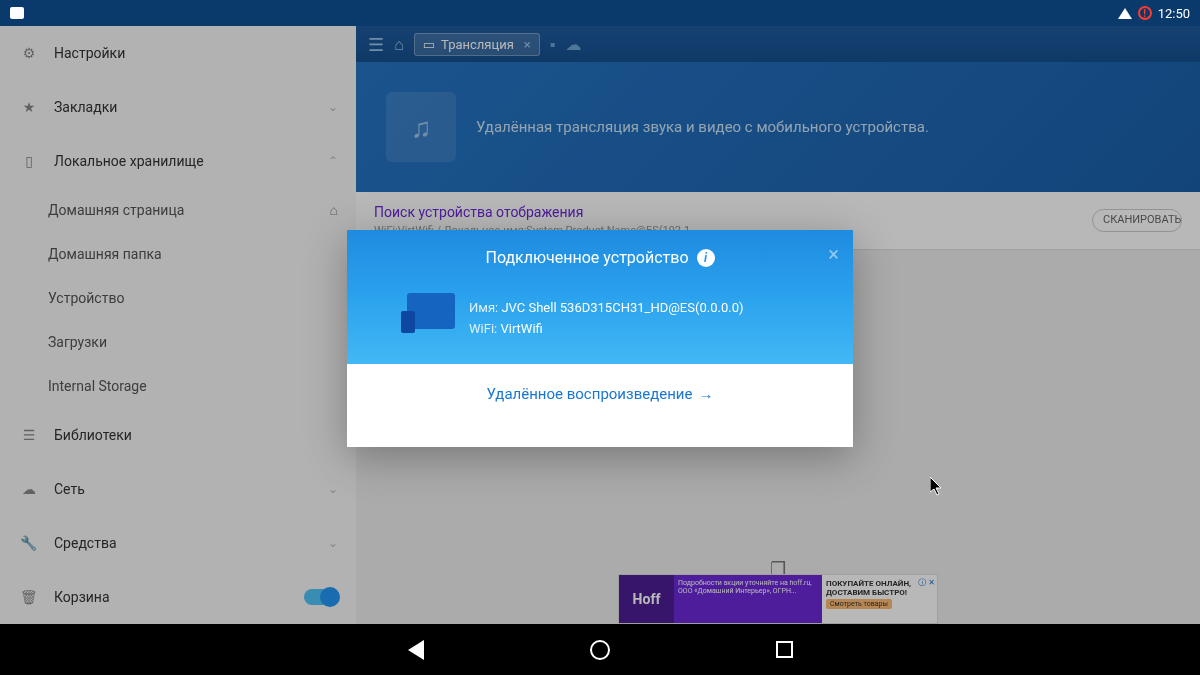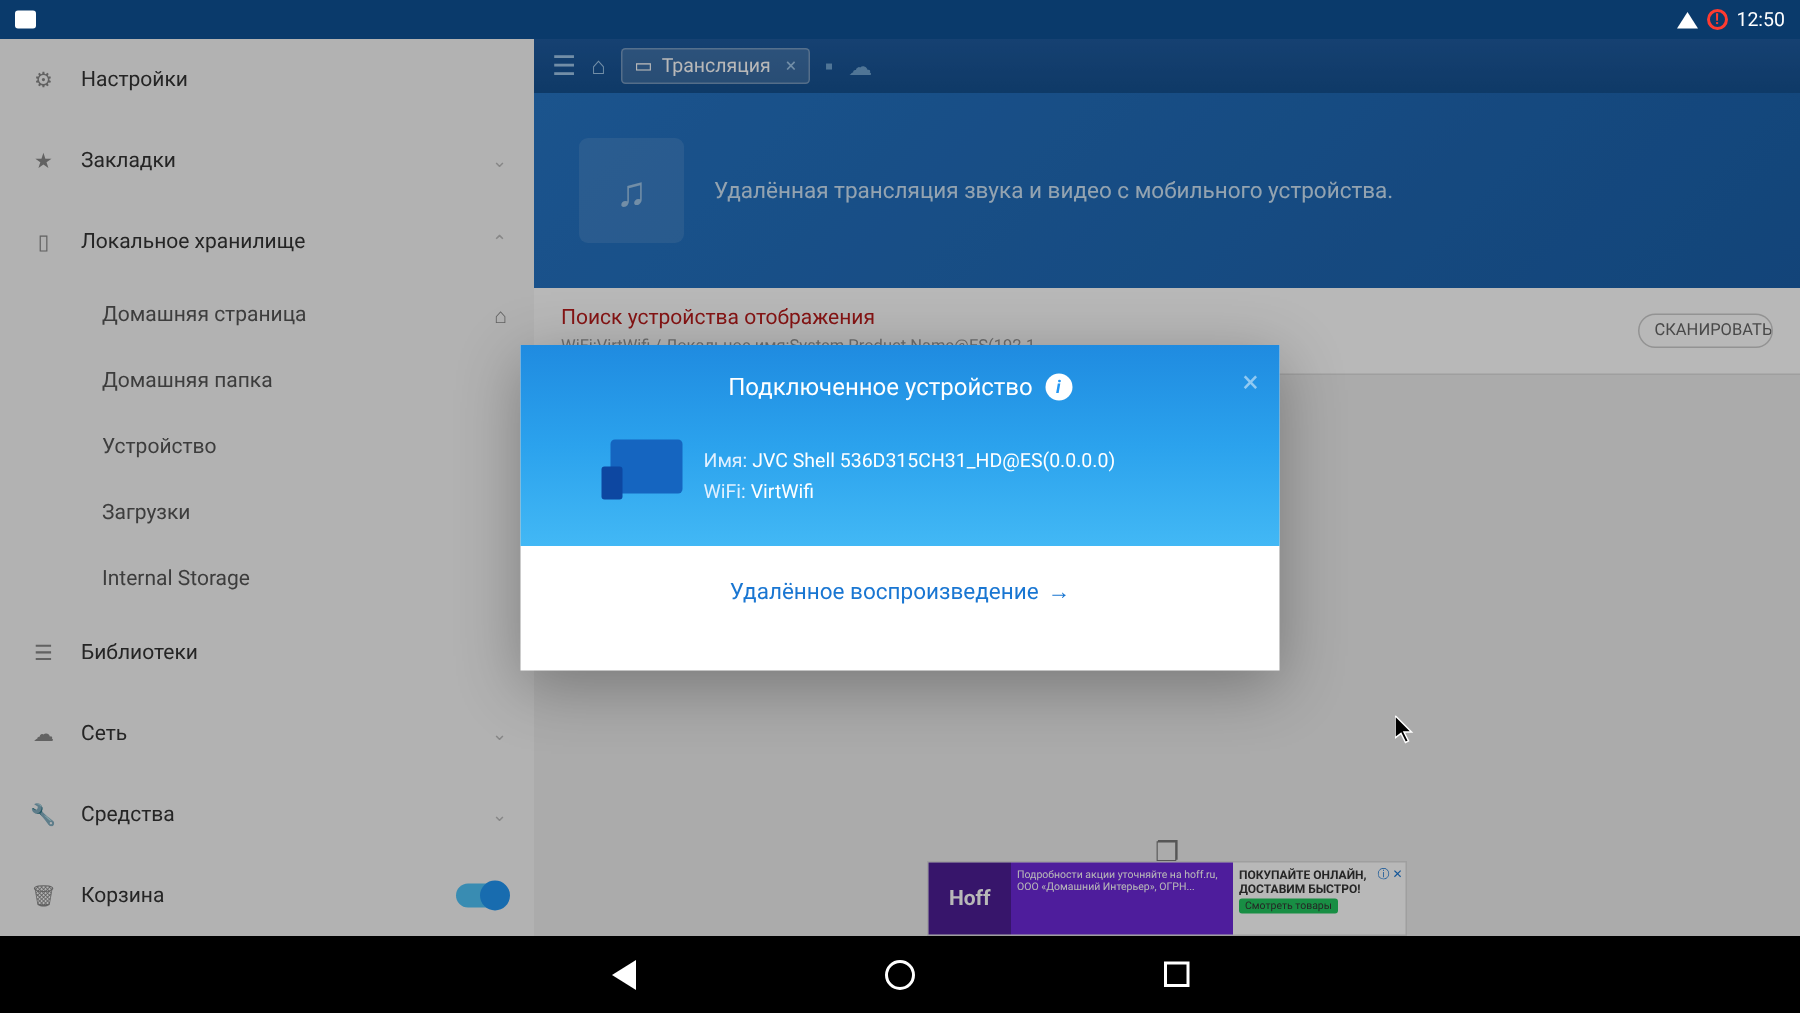--- a/index.html
+++ b/index.html
@@ -9,47 +9,47 @@
 .status-bar .left { flex: 1; }
 .status-bar .right { display: flex; align-items: center; gap: 6px; }
 .wifi-icon { width: 0; height: 0; border-left: 7px solid transparent; border-right: 7px solid transparent; border-bottom: 11px solid #fff; }
 .warn-icon { width: 14px; height: 14px; border: 2px solid #ff3b30; border-radius: 50%; display: flex; align-items: center; justify-content: center; color: #ff3b30; font-size: 10px; font-weight: bold; }
 .gallery-icon { width: 14px; height: 12px; background: #fff; border-radius: 2px; position: relative; }
 
 .main-area { display: flex; height: 598px; position: relative; }
 
 .sidebar { width: 356px; background: #f7f7f7; overflow: hidden; }
 .sidebar-item { display: flex; align-items: center; height: 54px; padding: 0 18px; color: #333; font-size: 14px; cursor: pointer; position: relative; }
-.sidebar-item.sub { padding-left: 68px; color: #555; height: 44px; }
+.sidebar-item.sub { padding-left: 48px; color: #555; height: 44px; }
 .sidebar-item .icon { width: 22px; margin-right: 14px; color: #888; display: flex; align-items: center; justify-content: center; }
 .sidebar-item .chev { position: absolute; right: 18px; color: #bbb; font-size: 12px; }
 .sidebar-item .home-ind { position: absolute; right: 18px; color: #888; }
 .sidebar-item .toggle { position: absolute; right: 18px; width: 34px; height: 16px; background: #4fc3f7; border-radius: 10px; }
 .sidebar-item .toggle::after { content: ''; position: absolute; right: -2px; top: -2px; width: 20px; height: 20px; background: #2196f3; border-radius: 50%; }
 
 .content { flex: 1; background: #eeeeee; display: flex; flex-direction: column; }
 .top-tabs { height: 36px; background: linear-gradient(180deg, #1e5a9e 0%, #14508f 100%); display: flex; align-items: center; padding: 0 12px; gap: 10px; }
 .hamburger { color: #9ec5e8; font-size: 18px; }
 .tab-home { color: #9ec5e8; }
 .tab-active { background: rgba(255,255,255,0.15); border: 1px solid rgba(255,255,255,0.3); border-radius: 3px; padding: 3px 8px; display: flex; align-items: center; gap: 6px; color: #fff; font-size: 13px; }
 .tab-close { color: #9ec5e8; margin-left: 4px; }
 .banner { height: 130px; background: linear-gradient(135deg, #2574c4 0%, #1a5fa8 100%); display: flex; align-items: center; padding: 0 30px; gap: 20px; color: #cde3f5; font-size: 15px; }
 .banner-icon { width: 70px; height: 70px; background: rgba(255,255,255,0.1); border-radius: 6px; display: flex; align-items: center; justify-content: center; font-size: 28px; color: #9ec5e8; }
 .search-row { background: #fff; padding: 12px 18px; display: flex; align-items: center; justify-content: space-between; border-bottom: 1px solid #ddd; }
-.search-left .title { font-size: 14px; color: #b91c1c; margin-bottom: 4px; }
+.search-left .title { font-size: 14px; color: #6d28d9; margin-bottom: 4px; }
 .search-left .sub { font-size: 11px; color: #999; }
 .scan-btn { border: 1px solid #ccc; border-radius: 16px; padding: 4px 10px; font-size: 11px; color: #666; text-align: center; line-height: 1.1; width: 90px; overflow: hidden; }
 .content-body { flex: 1; position: relative; }
 .windows-label { position: absolute; bottom: 30px; left: 50%; transform: translateX(-50%); text-align: center; font-size: 11px; color: #777; }
 .windows-label .win-icon { font-size: 18px; color: #777; margin-bottom: 2px; }
 .ad { position: absolute; bottom: 0; left: 50%; transform: translateX(-50%); width: 320px; height: 50px; background: #fff; display: flex; border: 1px solid #ddd; }
 .ad-left { width: 55px; background: #4c1d95; color: #fff; display: flex; align-items: center; justify-content: center; font-size: 14px; font-weight: bold; }
 .ad-mid { flex: 1; background: #6d28d9; color: #fff; font-size: 7px; padding: 4px; line-height: 1.2; }
 .ad-right { width: 115px; font-size: 8px; padding: 4px; color: #333; position: relative; }
-.ad-right .btn { background: #22c55e; color: #333; padding: 1px 4px; font-size: 7px; border-radius: 2px; display: inline-block; margin-top: 2px; }
+.ad-right .btn { background: #fdba74; color: #333; padding: 1px 4px; font-size: 7px; border-radius: 2px; display: inline-block; margin-top: 2px; }
 .ad-info { position: absolute; top: 2px; right: 2px; font-size: 8px; color: #1976d2; }
 .sidebar, .content { filter: brightness(0.72); }
 
 .dialog { position: absolute; top: 230px; left: 347px; width: 506px; background: #fff; z-index: 20; box-shadow: 0 10px 40px rgba(0,0,0,0.3); }
 .dialog-header { background: linear-gradient(180deg, #1f8be0 0%, #2ba2ed 50%, #42b8f5 100%); color: #fff; padding: 18px 20px 24px; position: relative; }
 .dialog-title { text-align: center; font-size: 16px; display: flex; align-items: center; justify-content: center; gap: 8px; margin-bottom: 16px; }
 .info-icon { width: 18px; height: 18px; background: #fff; color: #2196f3; border-radius: 50%; display: inline-flex; align-items: center; justify-content: center; font-size: 12px; font-weight: bold; font-style: italic; }
 .dialog-close { position: absolute; top: 12px; right: 14px; color: rgba(255,255,255,0.5); font-size: 20px; cursor: pointer; }
 .device-row { display: flex; align-items: center; gap: 14px; padding: 0 40px; }
 .device-icon { width: 48px; height: 36px; background: #1565c0; border-radius: 3px; position: relative; }

